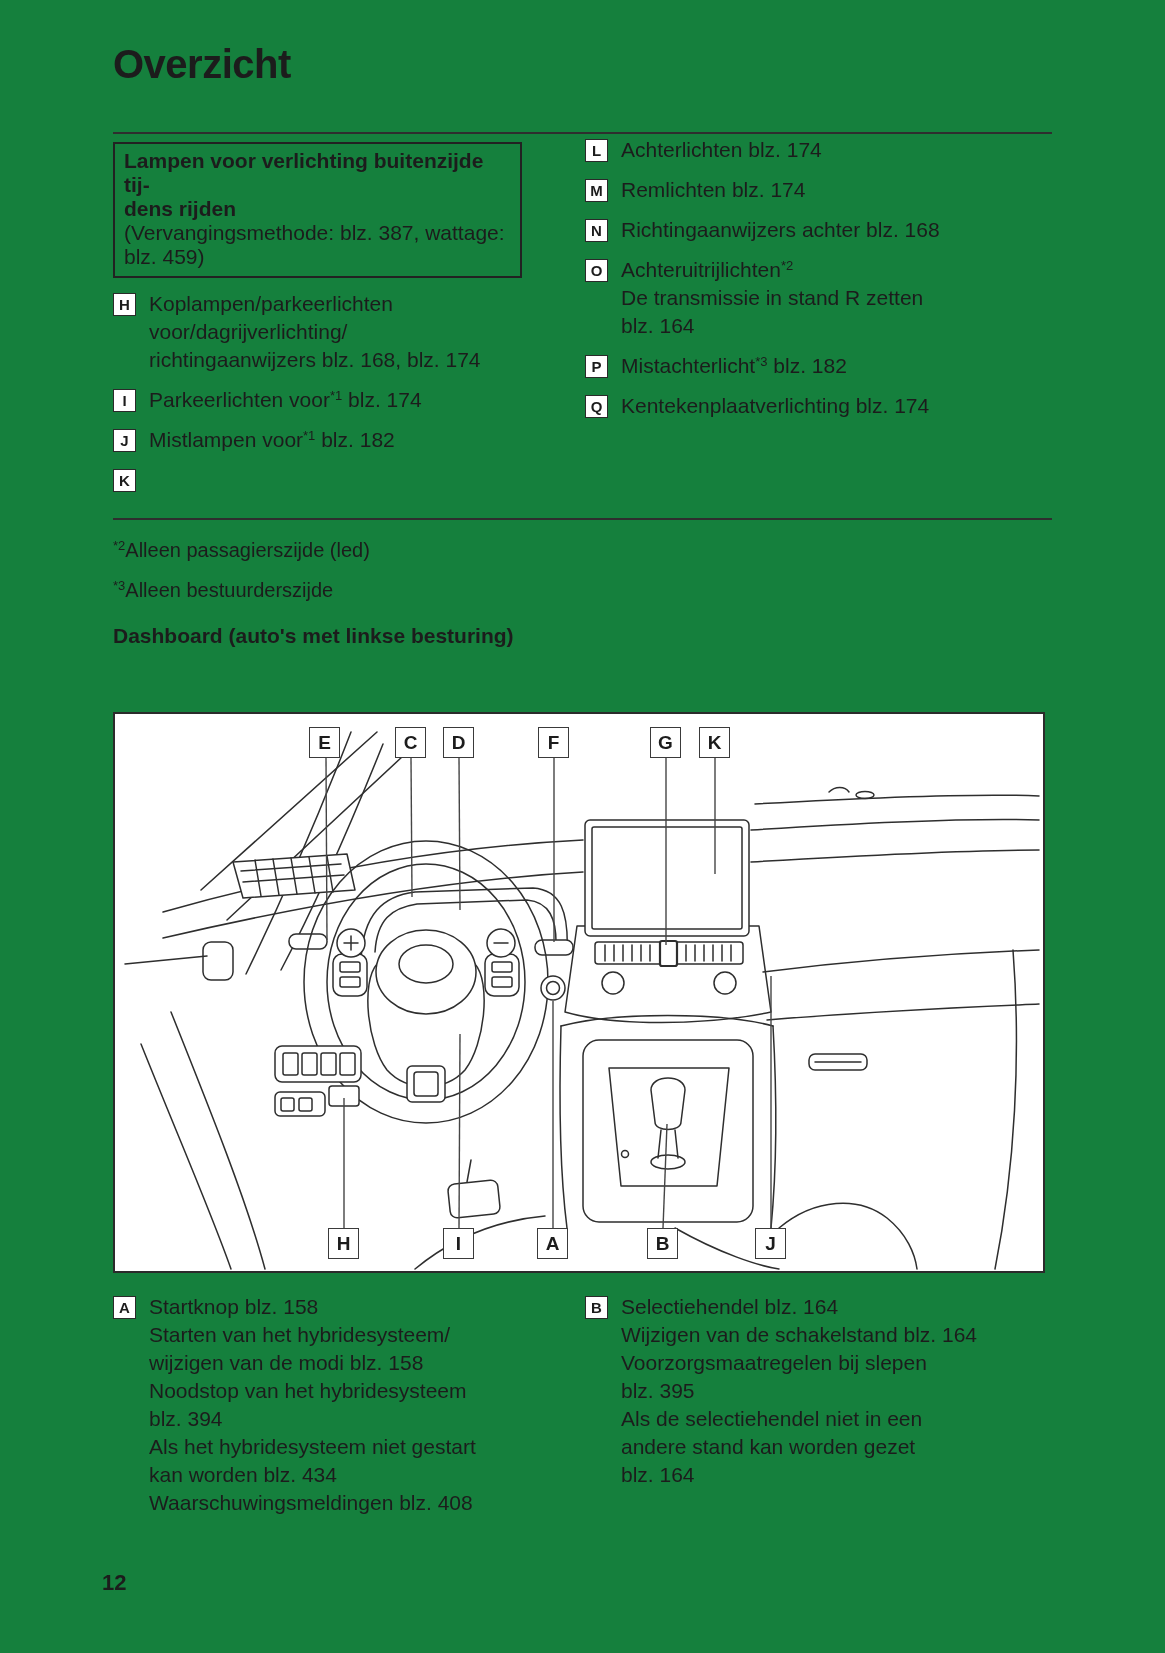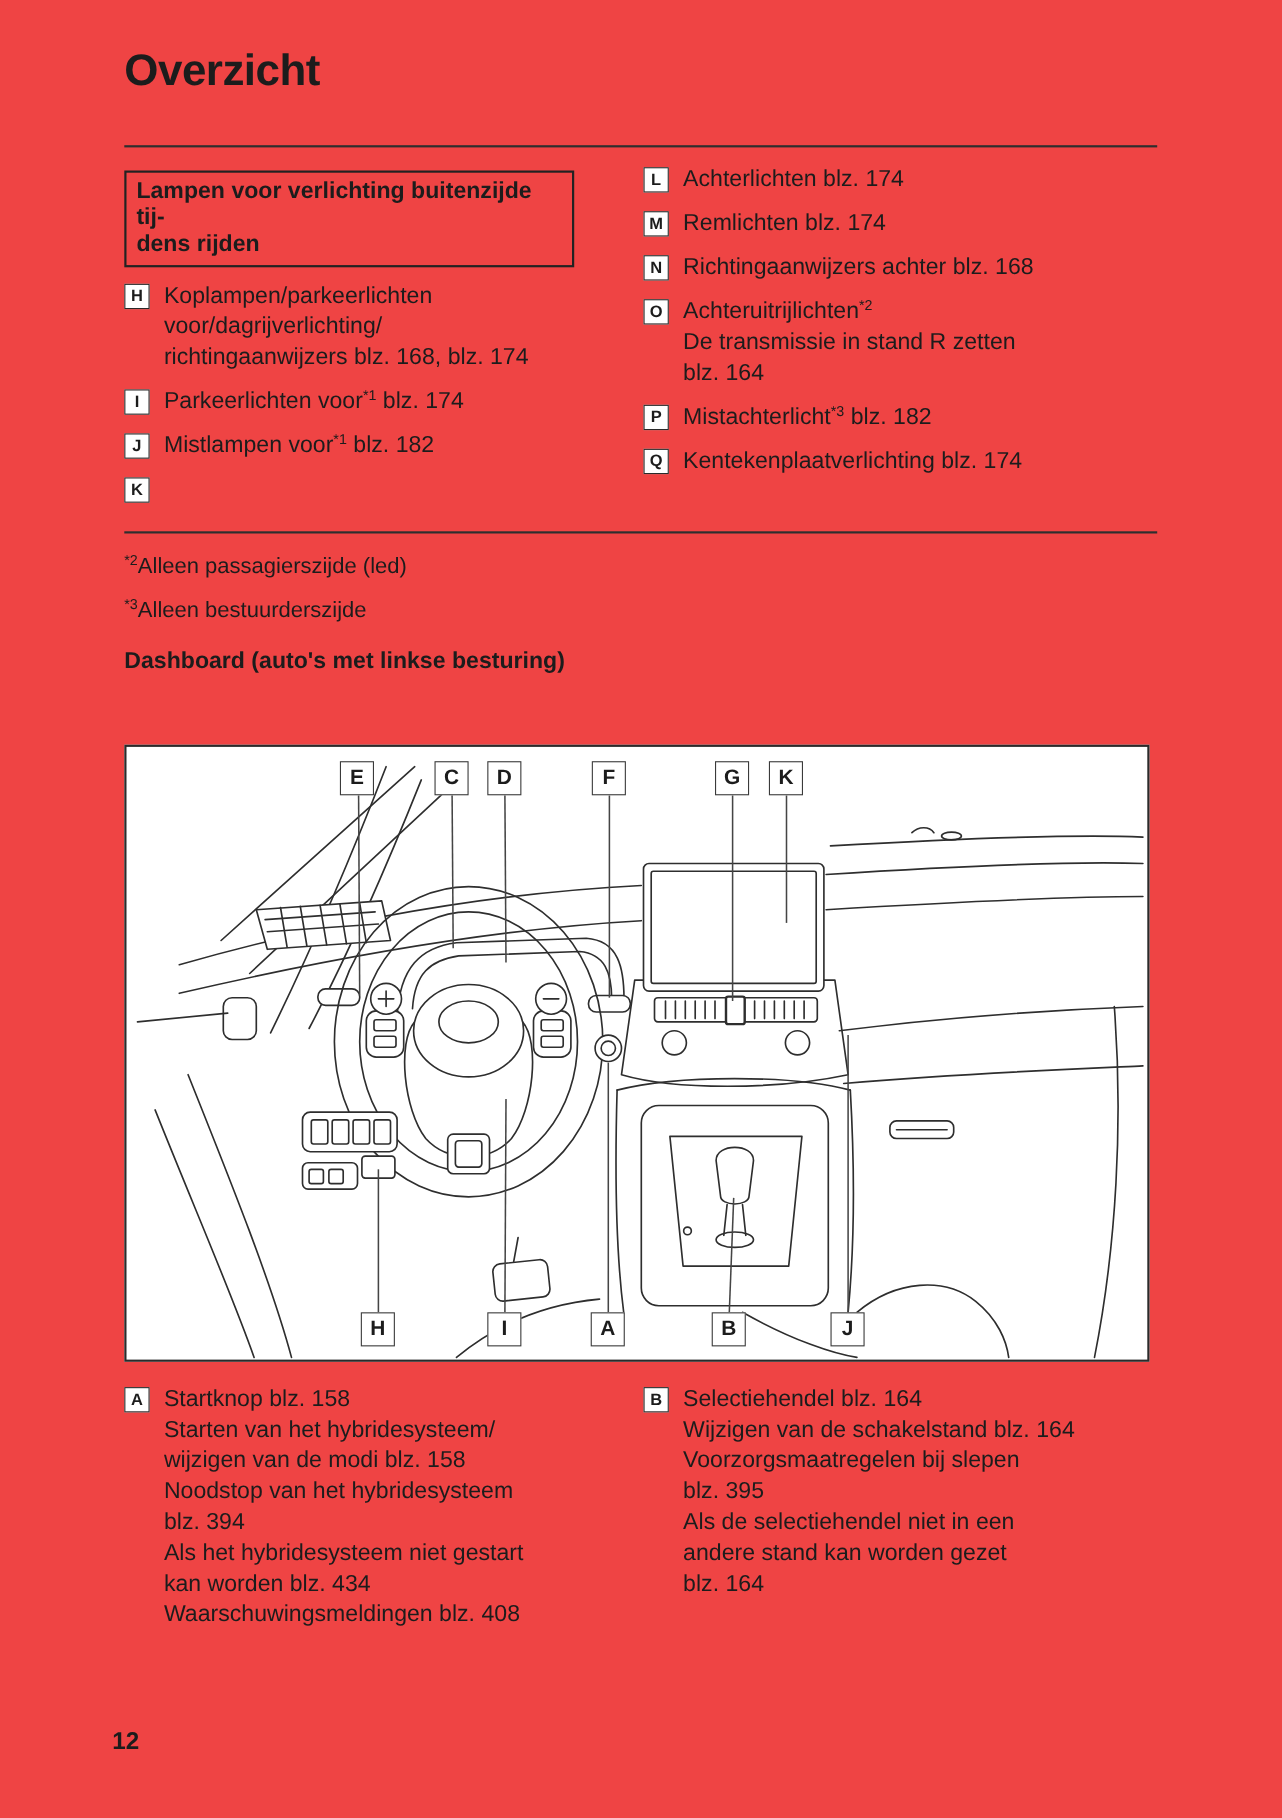--- a/index.html
+++ b/index.html
@@ -1,29 +1,29 @@
 <!DOCTYPE html>
 <html><head>
 <meta charset="utf-8">
 <style>
   * { margin:0; padding:0; box-sizing:border-box; }
   html,body { background:#fff; }
   .page {
-    position:relative; width:1165px; height:1653px; background:#ef4444;
+    position:relative; width:1165px; height:1653px; background:#15803d;
     font-family:"Liberation Sans", sans-serif; color:#1c1c1c;
     padding:0 113px; overflow:hidden;
   }
   h1.title { margin-top:40px; font-size:40px; line-height:48px; font-weight:800; letter-spacing:-0.5px; }
   .rule { border:none; border-top:2px solid #2e2e2e; }
   .rule1 { margin-top:44px; }
   .rule2 { margin-top:14px; }
   .cols { display:flex; align-items:flex-start; }
   .col-left { width:472px; flex:none; }
   .col-right { flex:1; margin-top:-6px; }
-  .lights { margin-top:21px; }
+  .lights { margin-top:8px; }
   .hbox {
     border:2px solid #222; padding:5px 9px 7px 9px; width:409px;
     font-size:21px; line-height:24px;
   }
   .hbox .b { font-weight:bold; }
   .pre { white-space:pre-line; }
   .legend-item { display:flex; margin-bottom:12px; align-items:flex-start; }
   .keybox {
     flex:none; width:23px; height:23px; margin-top:3px; margin-right:13px;
     border:1.7px solid #2a2a2a; display:flex; align-items:center; justify-content:center;
@@ -54,20 +54,22 @@
 <div class="page">
 
   <h1 class="title">Overzicht</h1>
   <hr class="rule rule1">
 
   <div class="cols lights">
     <div class="col-left">
       <div class="hbox">
         <div class="b pre">Lampen voor verlichting buitenzijde tij-
 dens rijden</div>
+        <div class="pre">(Vervangingsmethode: blz. 387, wattage:
+blz. 459)</div>
       </div>
 
       <div class="legend-item firstrow">
         <span class="keybox">H</span>
         <span class="itext"><span class="pre">Koplampen/parkeerlichten
 voor/dagrijverlichting/
 richtingaanwijzers blz. 168, blz. 174</span><sup></sup><span class="pre"></span></span>
       </div>
       <div class="legend-item">
         <span class="keybox">I</span>

